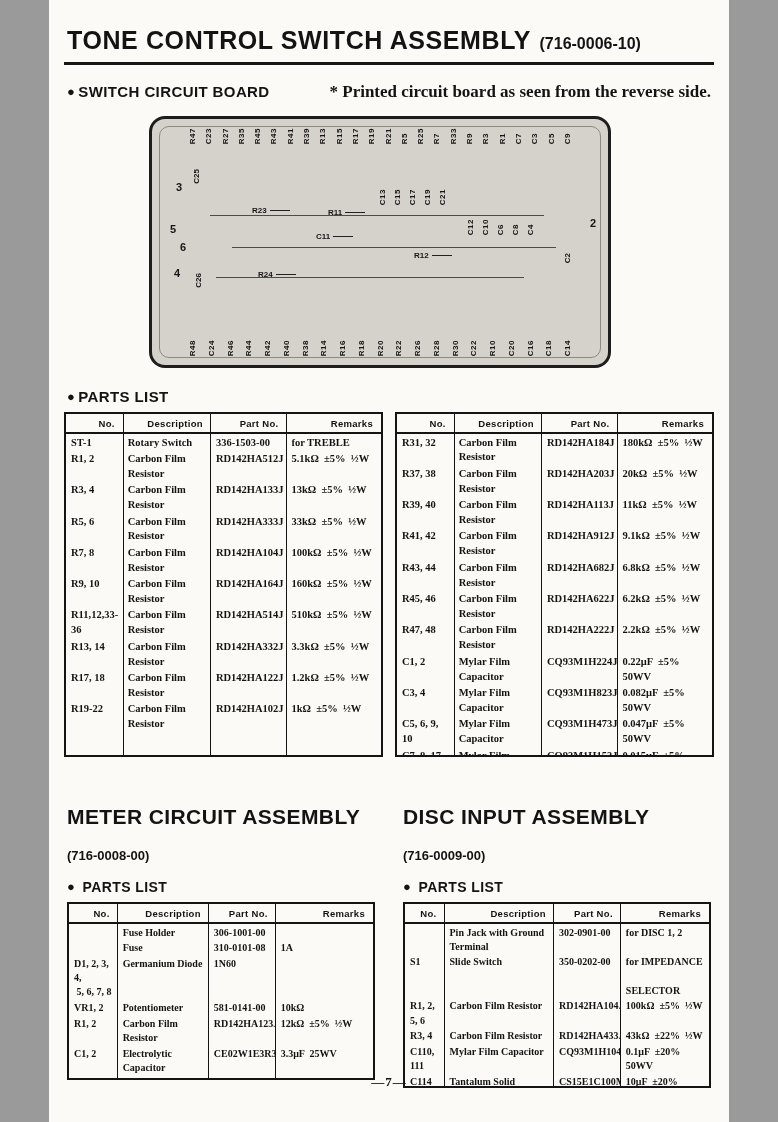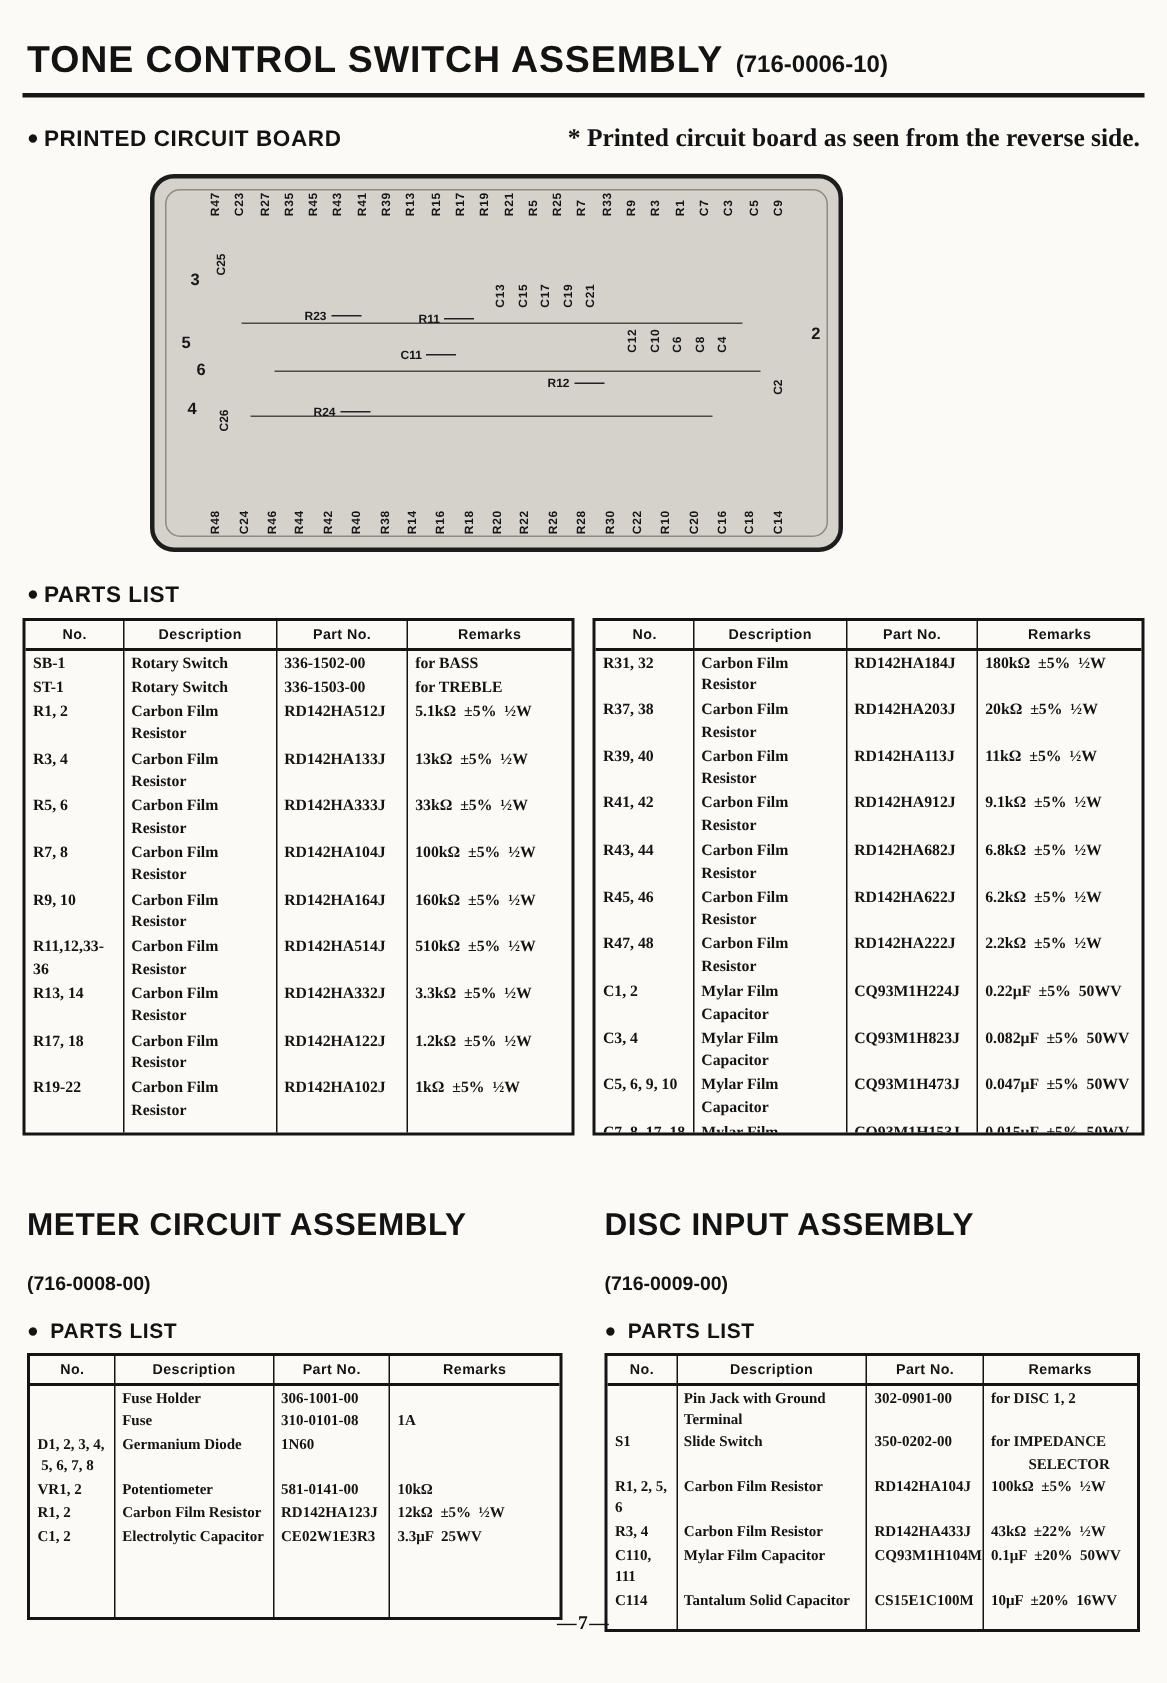--- a/index.html
+++ b/index.html
@@ -1,18 +1,18 @@
 <!DOCTYPE html>
 <html><head>
 <meta charset="utf-8">
 <style>
   *{box-sizing:border-box;margin:0;padding:0}
   html,body{background:#9a9a9a}
   body{display:flex;justify-content:center;font-family:"Liberation Serif",serif}
-  .page{position:relative;width:778px;height:1122px;background:#fbfaf6;color:#131313;overflow:hidden}
+  .page{position:relative;width:680px;height:1122px;background:#fbfaf6;color:#131313;overflow:hidden}
 
   
   .header{padding:26px 16px 0 18px}
   .title-line{font-family:"Liberation Sans",sans-serif;font-weight:bold}
   .title-main{font-size:25px;letter-spacing:.6px}
   .title-code{font-size:16px;margin-left:4px}
   .rule{border:none;border-top:3px solid #161616;margin:7px 15px 0 15px}
 
   .pcb-head-row{display:flex;justify-content:space-between;align-items:baseline;margin:17px 18px 0 18px}
   .bullet-heading{font-family:"Liberation Sans",sans-serif;font-weight:bold;font-size:15px;letter-spacing:.4px;color:#131313}
@@ -35,21 +35,21 @@
 
   
   .parts-heading{margin:20px 0 7px 18px}
   .tables-row{display:flex;gap:12px;margin:2px 15px 0 15px}
   .table-box{border:2px solid #141414;overflow:hidden;background-color:#fbfaf6}
   .table-box.tone{flex:1;height:345px;
     background-image:linear-gradient(#141414,#141414),linear-gradient(#141414,#141414),linear-gradient(#141414,#141414);
     background-repeat:no-repeat;background-size:1px 100%,1px 100%,1px 100%;
     background-position:18% 0,46% 0,70% 0}
   table{width:100%;border-collapse:collapse;table-layout:fixed}
-  th{font:bold 9.5px "Liberation Sans",sans-serif;text-align:center;padding:4px 8px 3px;border-bottom:2px solid #141414;letter-spacing:.3px}
+  th{font:bold 9.5px "Liberation Sans",sans-serif;text-align:right;padding:4px 8px 3px;border-bottom:2px solid #141414;letter-spacing:.3px}
   td{font:600 10.5px/1.42 "Liberation Serif",serif;padding:1.5px 5px 0;vertical-align:top;white-space:pre-wrap;overflow:hidden}
 
   
   .assemblies{display:flex;gap:28px;margin:48px 18px 0 18px}
   .assembly{flex:1}
   .assembly-title{font-family:"Liberation Sans",sans-serif;font-weight:bold;font-size:21px;letter-spacing:.4px}
   .assembly-code{font-family:"Liberation Sans",sans-serif;font-weight:bold;font-size:13px;margin-top:19px}
   .assembly .bullet-heading{margin:16px 0 7px 0;font-size:14px}
   .table-box.meter{height:178px;
     background-image:linear-gradient(#141414,#141414),linear-gradient(#141414,#141414),linear-gradient(#141414,#141414);
@@ -70,21 +70,21 @@
 
   <div class="header">
     <div class="title-line">
       <span class="title-main">TONE CONTROL SWITCH ASSEMBLY</span>
       <span class="title-code">(716-0006-10)</span>
     </div>
   </div>
   <hr class="rule">
 
   <div class="pcb-head-row">
-    <div class="bullet-heading"><span class="bullet">●</span><span>PRINTED CIRCUIT BOARD</span></div>
+    <div class="bullet-heading"><span class="bullet">●</span><span>SWITCH CIRCUIT BOARD</span></div>
     <div class="pcb-note">* Printed circuit board as seen from the reverse side.</div>
   </div>
 
   <div class="pcb-board">
     <div class="pcb-inner"></div>
     <div class="trace" style="left:58px;right:64px;top:96px"></div>
     <div class="trace" style="left:80px;right:52px;top:128px"></div>
     <div class="trace" style="left:64px;right:84px;top:158px"></div>
 
     <div class="pcb-strip top">
@@ -181,26 +181,20 @@
         <thead>
           <tr>
             <th>No.</th>
             <th>Description</th>
             <th>Part No.</th>
             <th>Remarks</th>
           </tr>
         </thead>
         <tbody>
             <tr>
-              <td>SB-1</td>
-              <td>Rotary Switch</td>
-              <td>336-1502-00</td>
-              <td>for BASS</td>
-            </tr>
-            <tr>
               <td>ST-1</td>
               <td>Rotary Switch</td>
               <td>336-1503-00</td>
               <td>for TREBLE</td>
             </tr>
             <tr>
               <td>R1, 2</td>
               <td>Carbon Film Resistor</td>
               <td>RD142HA512J</td>
               <td>5.1kΩ  ±5%  ½W</td>

